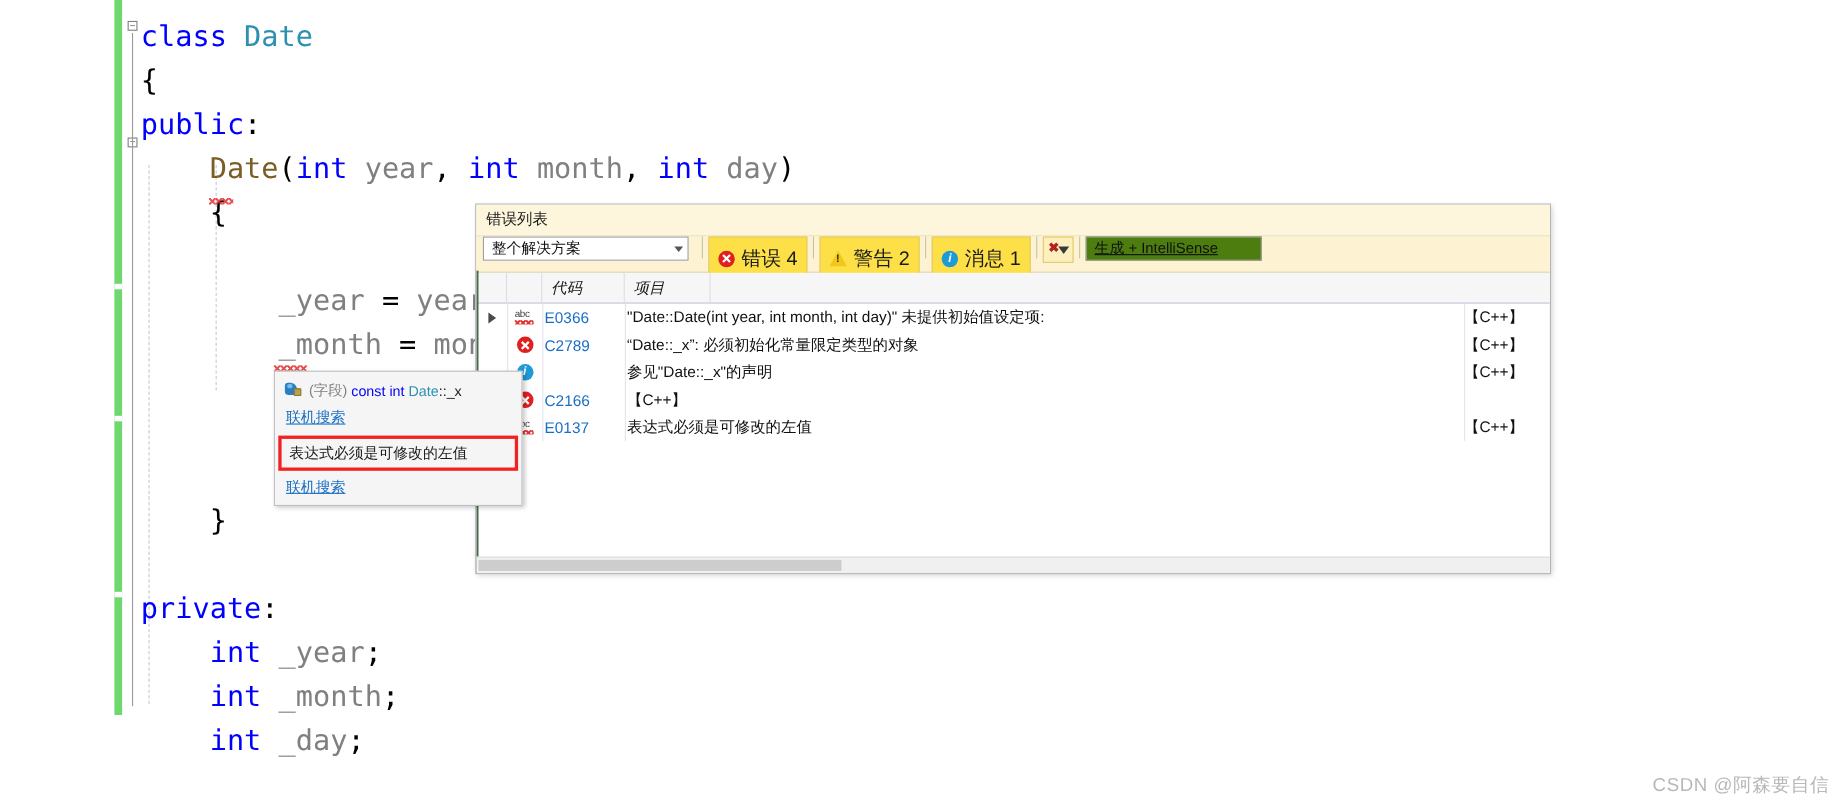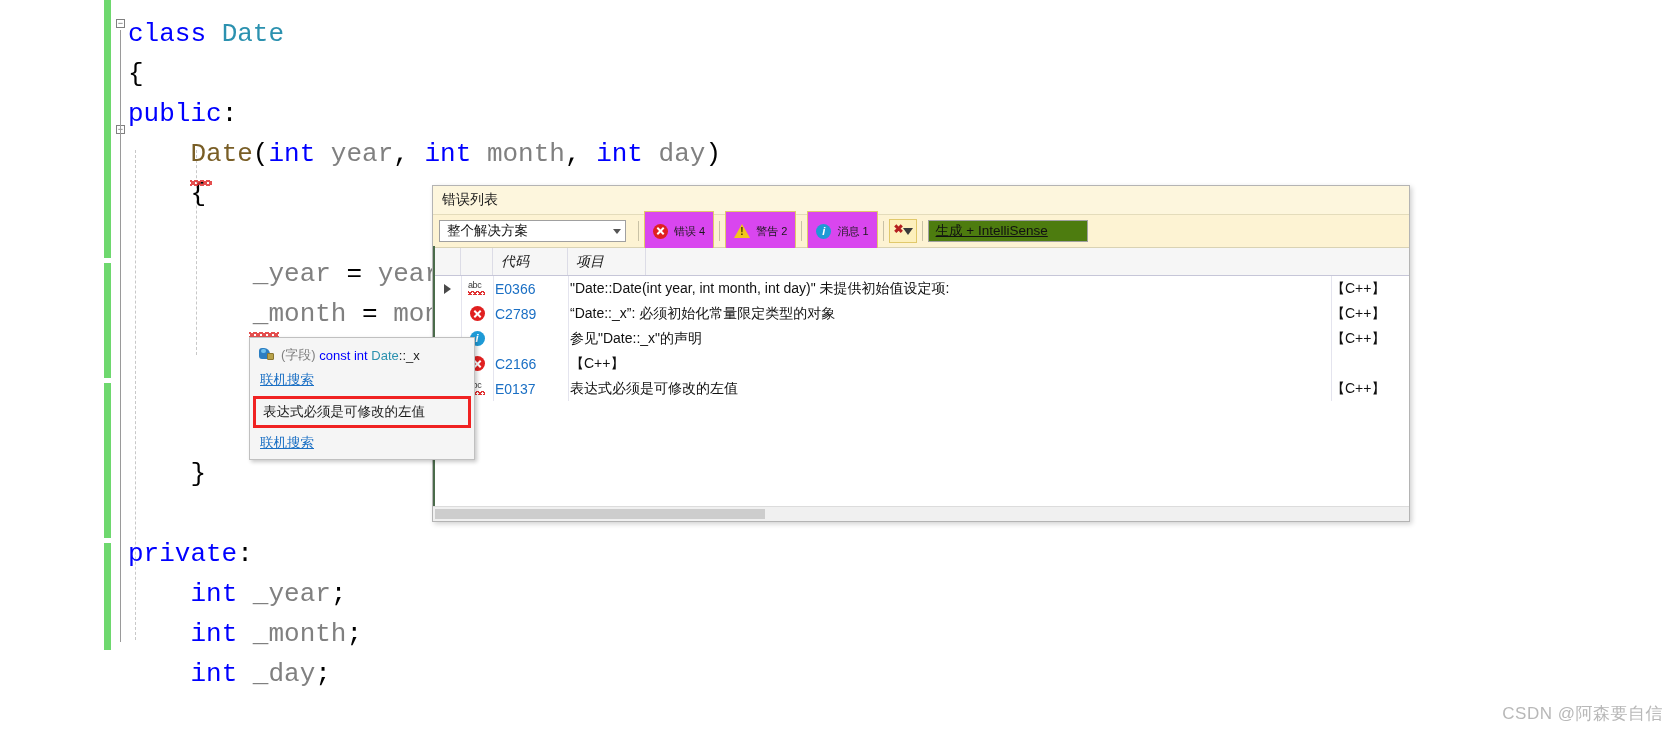--- a/index.html
+++ b/index.html
@@ -65,21 +65,21 @@
 
   .code {
     position: absolute;
     left: 128px; top: 14px;
     font-family: "DejaVu Sans Mono", "Liberation Mono", monospace;
     font-size: 26px;
     line-height: 40px;
     white-space: pre;
     color: #000000;
   }
-  .code .line { height: 40px; white-space: pre; font-family: Liberation Mono, monospace; }
+  .code .line { height: 40px; white-space: pre; }
   .kw   { color: #0000ff; }
   .type { color: #2b91af; }
   .fn   { color: #795e26; }
   .var  { color: #808080; }
   .num  { color: #000000; }
   .plain{ color: #000000; }
 
   .squiggle {
     position: absolute;
     height: 6px;
@@ -182,21 +182,20 @@
     align-items: center;
     padding-left: 9px;
     font-size: 14px;
     color: #1a1a1a;
   }
   .el-toolbar {
     height: 32px;
     background: #fdf3d3;
     border-bottom: 1px solid #d9d2b4;
     display: flex;
-    align-items: center;
     padding: 0 6px;
     gap: 0;
   }
   .el-combo {
     width: 187px;
     height: 22px;
     background: #ffffff;
     border: 1px solid #a0a0a0;
     display: flex;
     align-items: center;
@@ -218,22 +217,22 @@
     background: #c9c2a6;
     margin: 0 5px;
   }
   .el-btn {
     display: flex;
     align-items: center;
     gap: 6px;
     height: 40px;
     padding: 0 8px;
     border: 1px solid #e1c96b;
-    background: #d946ef;
-    font-size: 11px;
+    background: #fde047;
+    font-size: 18px;
     color: #1a1a1a;
     white-space: nowrap;
     box-sizing: border-box;
   }
   .icon-err {
     width: 15px; height: 15px;
     border-radius: 50%;
     background: #e02020;
     position: relative;
     flex: none;

